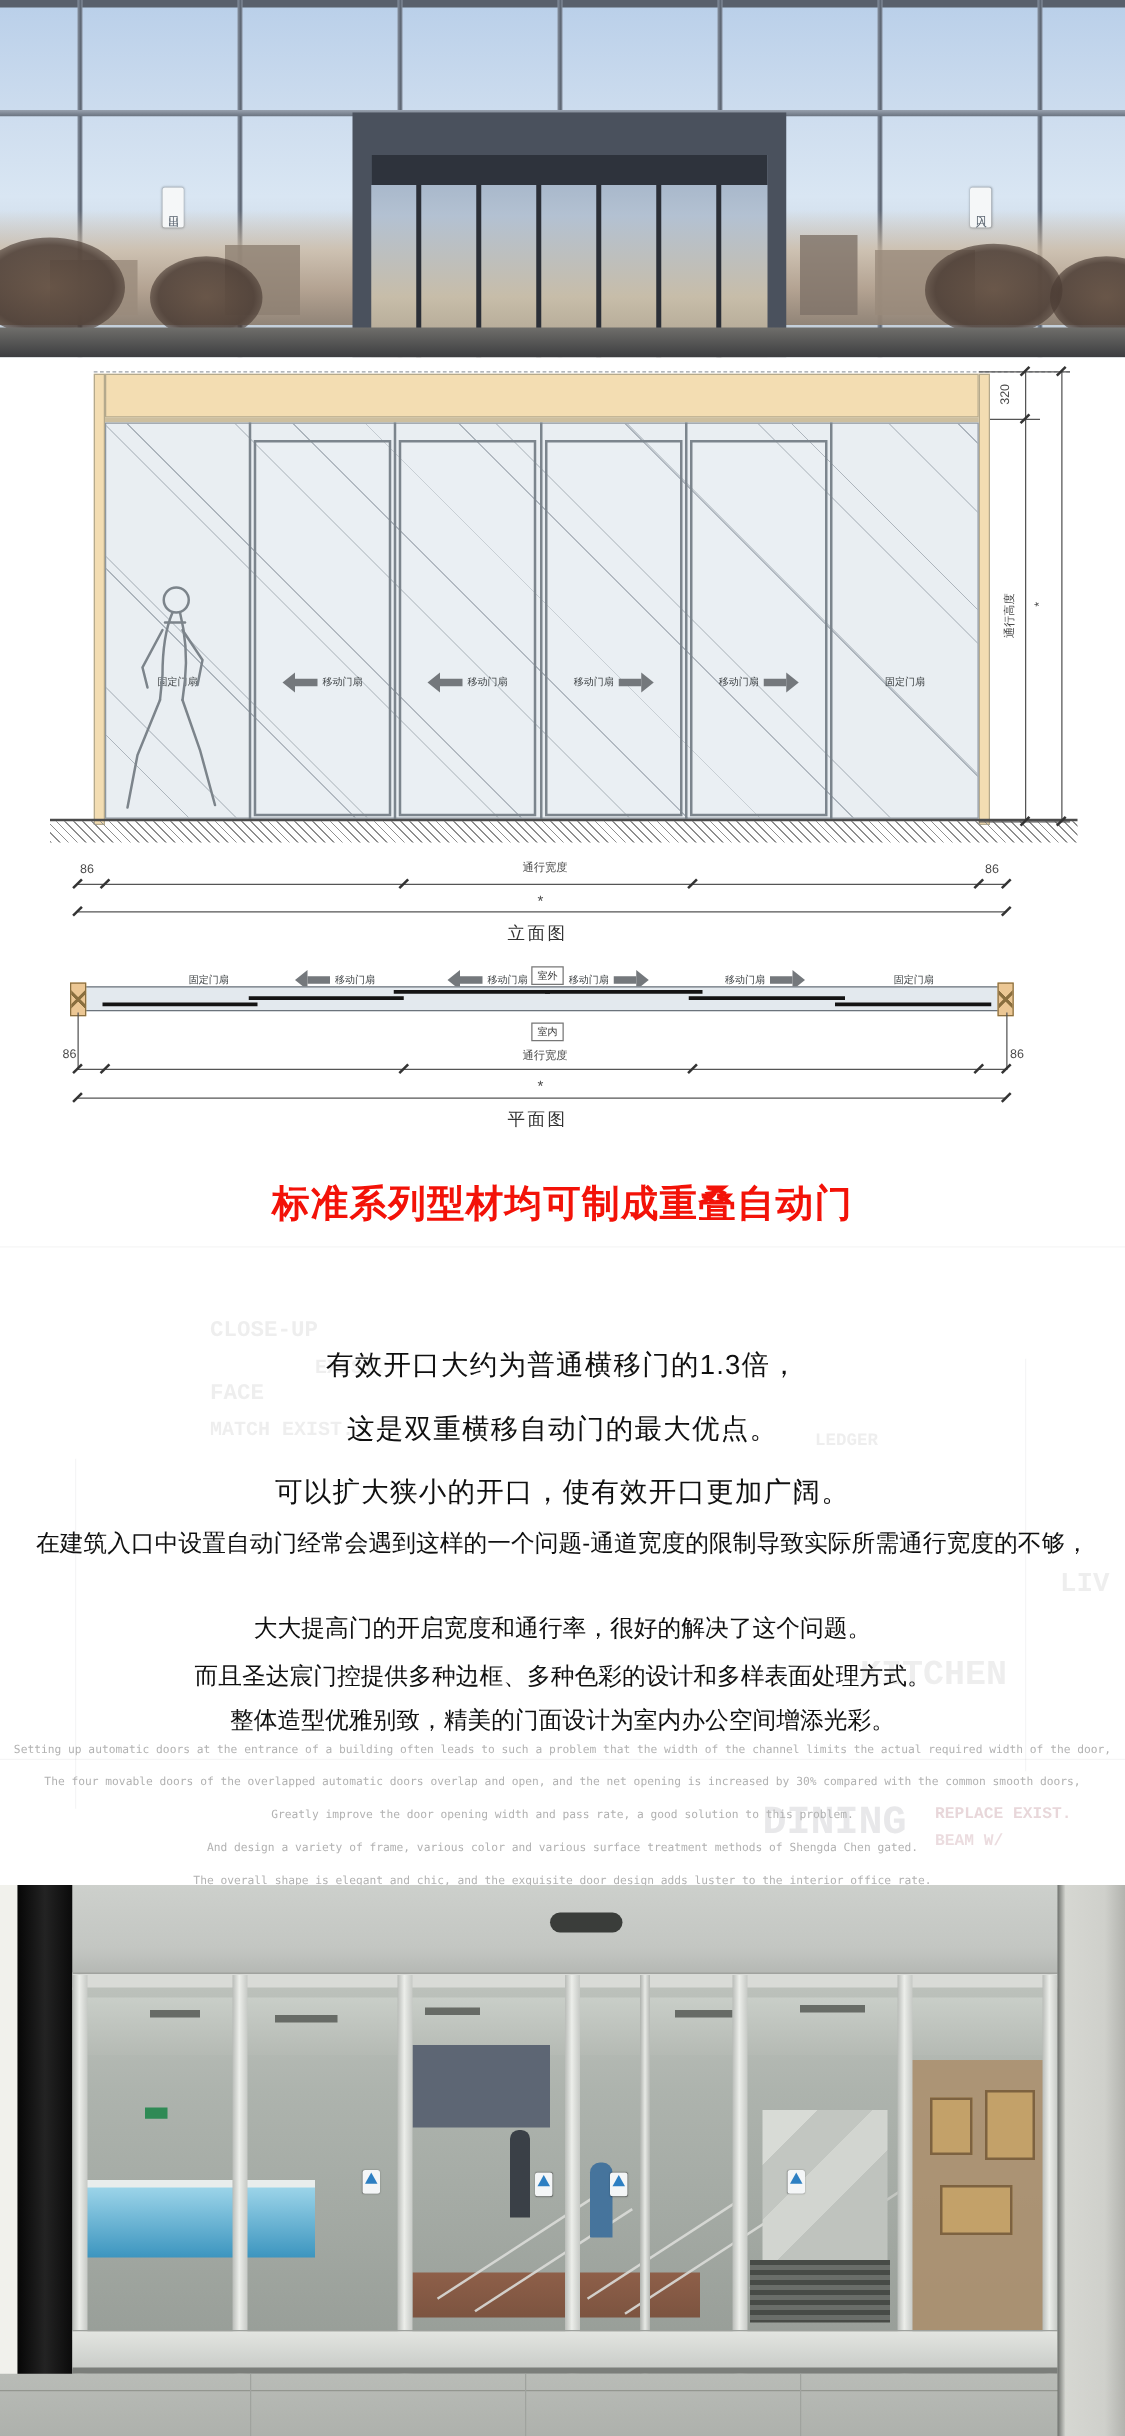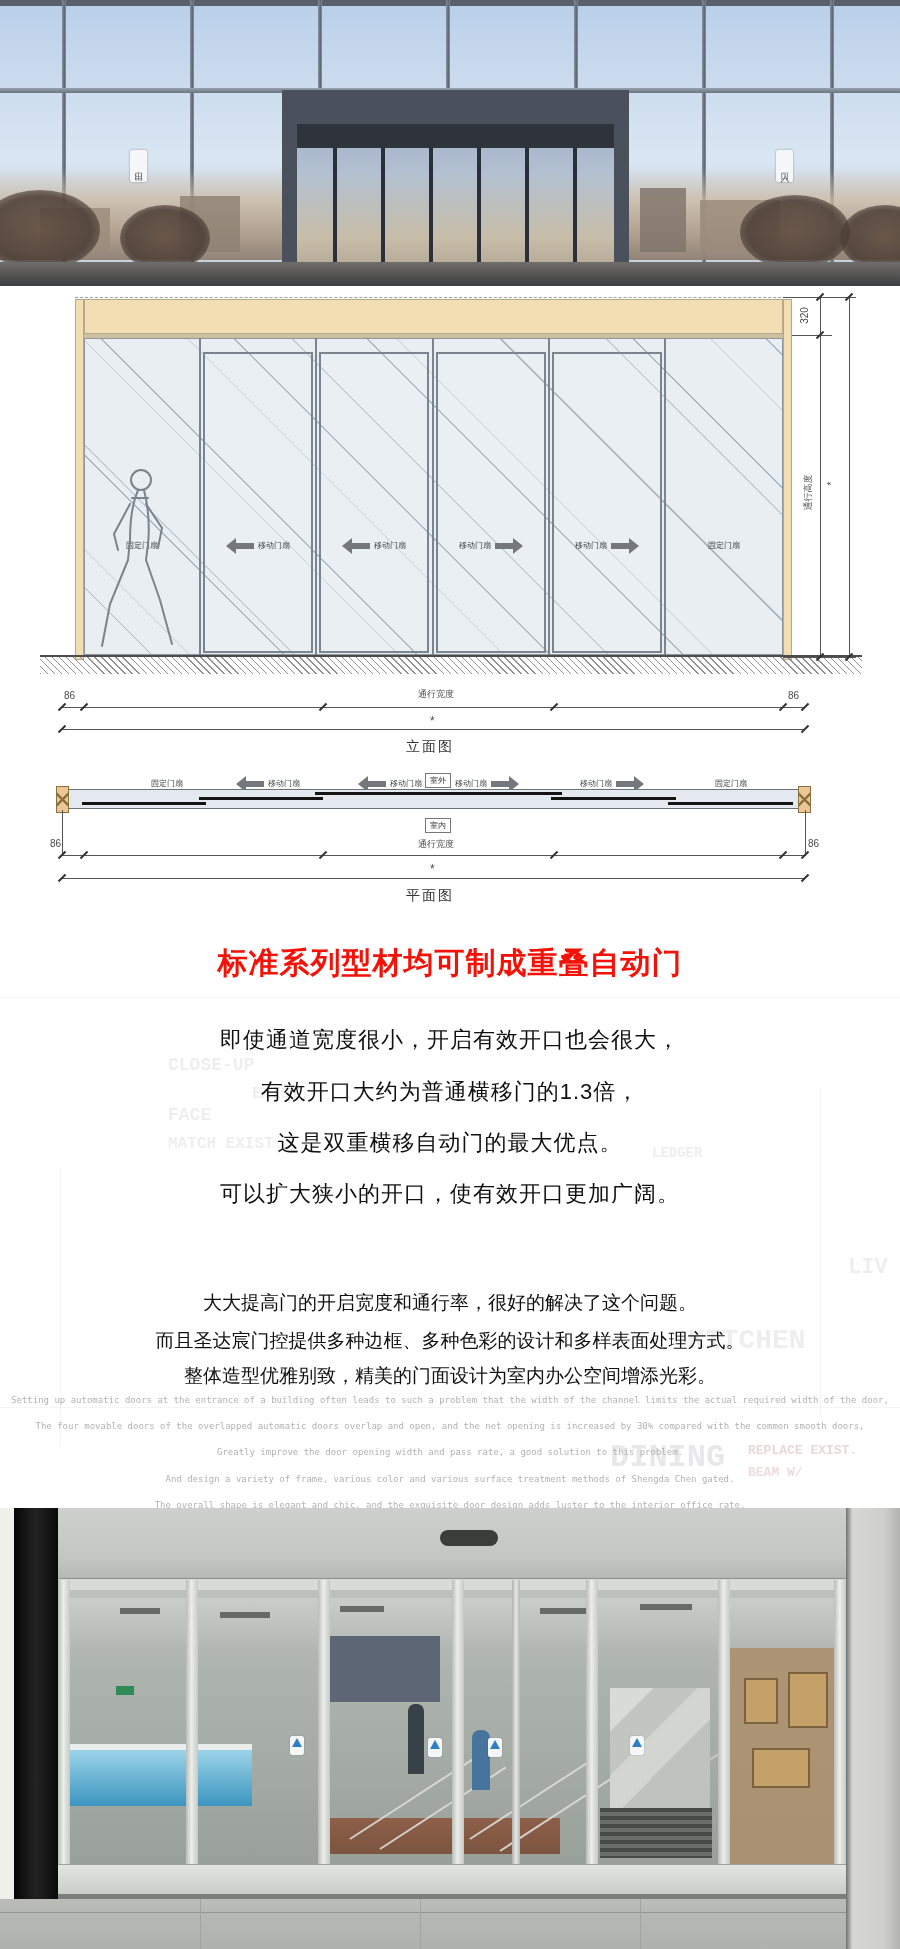--- a/index.html
+++ b/index.html
@@ -270,25 +270,25 @@
     <div class="abs wm" style="left:748px;top:506px;font-size:13px;color:rgba(190,140,150,.35)">REPLACE EXIST.</div>
     <div class="abs wm" style="left:748px;top:528px;font-size:13px;color:rgba(190,140,150,.3)">BEAM W/</div>
     <div class="abs wm" style="left:848px;top:318px;font-size:22px">LIV</div>
     <div class="abs wmline" style="left:0;top:60px;width:900px;height:1px"></div>
     <div class="abs wmline" style="left:60px;top:230px;width:1px;height:280px"></div>
     <div class="abs wmline" style="left:820px;top:150px;width:1px;height:330px"></div>
     <div class="abs wmline" style="left:0;top:470px;width:900px;height:1px"></div>
 
     <div id="title-line" class="abs" style="left: 0px; top: 6px; color: rgb(243, 18, 8);">标准系列型材均可制成重叠自动门</div>
 
-    <div class="abs feat" style="left:0;top:88px">即使通道宽度很小，开启有效开口也会很大，</div>
     <div class="abs feat" style="left:0;top:140px">有效开口大约为普通横移门的1.3倍，</div>
     <div class="abs feat" style="left:0;top:191px">这是双重横移自动门的最大优点。</div>
     <div class="abs feat" style="left:0;top:242px">可以扩大狭小的开口，使有效开口更加广阔。</div>
 
+    <div class="abs det" style="left:0;top:285px">在建筑入口中设置自动门经常会遇到这样的一个问题-通道宽度的限制导致实际所需通行宽度的不够，</div>
     <div class="abs det" style="left:0;top:353px">大大提高门的开启宽度和通行率，很好的解决了这个问题。</div>
     <div class="abs det" style="left:0;top:391px">而且圣达宸门控提供多种边框、多种色彩的设计和多样表面处理方式。</div>
     <div class="abs det" style="left:0;top:426px">整体造型优雅别致，精美的门面设计为室内办公空间增添光彩。</div>
 
     <div class="abs eng" style="left:0;top:458px">Setting up automatic doors at the entrance of a building often leads to such a problem that the width of the channel limits the actual required width of the door,</div>
     <div class="abs eng" style="left:0;top:484px">The four movable doors of the overlapped automatic doors overlap and open, and the net opening is increased by 30% compared with the common smooth doors,</div>
     <div class="abs eng" style="left:0;top:510px">Greatly improve the door opening width and pass rate, a good solution to this problem.</div>
     <div class="abs eng" style="left:0;top:537px">And design a variety of frame, various color and various surface treatment methods of Shengda Chen gated.</div>
     <div class="abs eng" style="left:0;top:563px">The overall shape is elegant and chic, and the exquisite door design adds luster to the interior office rate.</div>
   </div>

